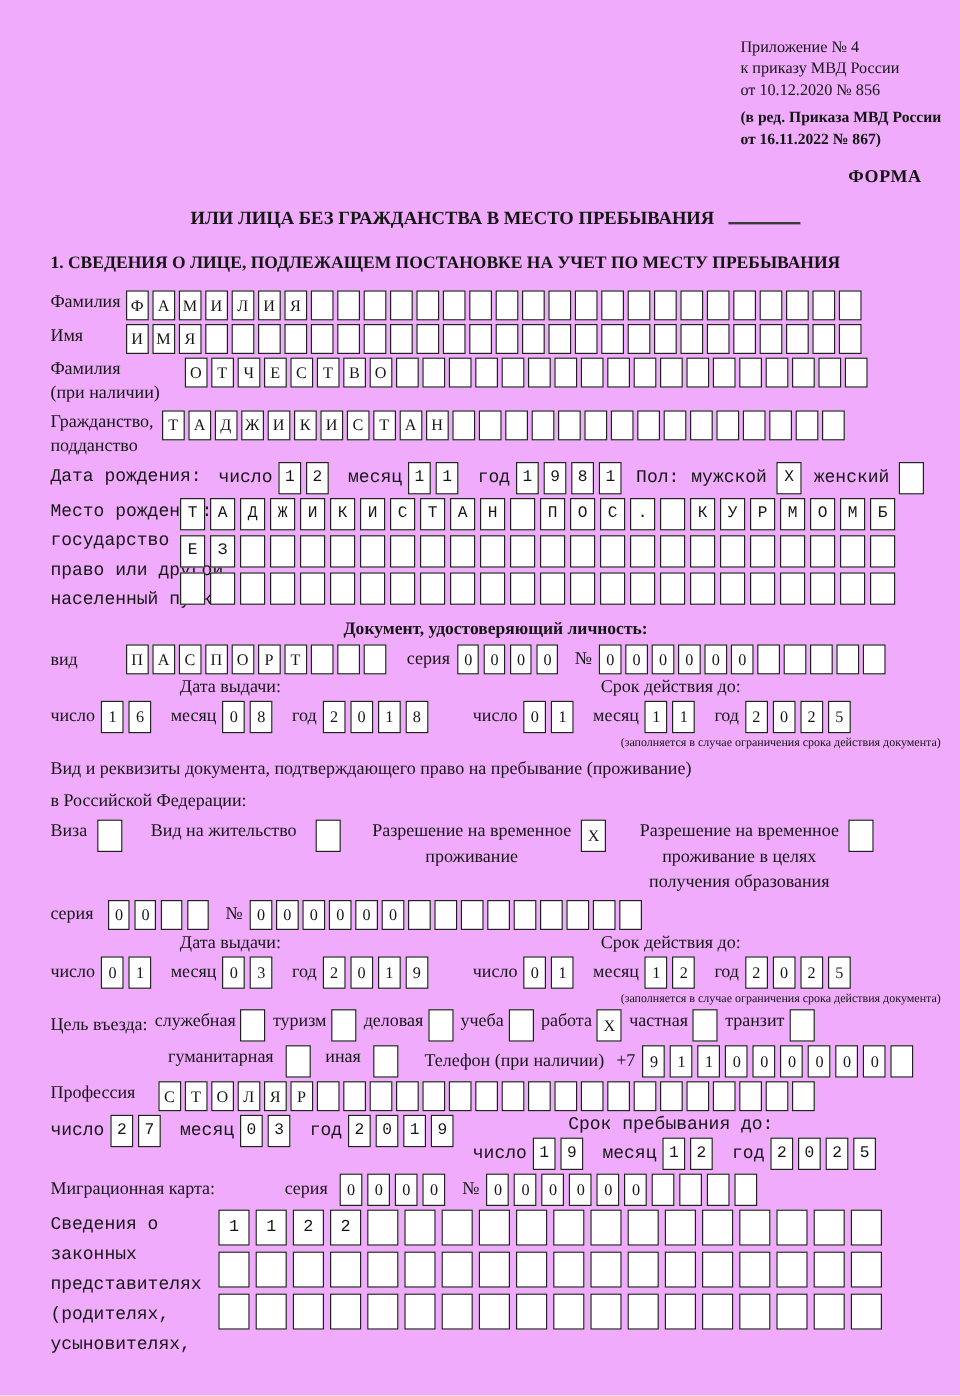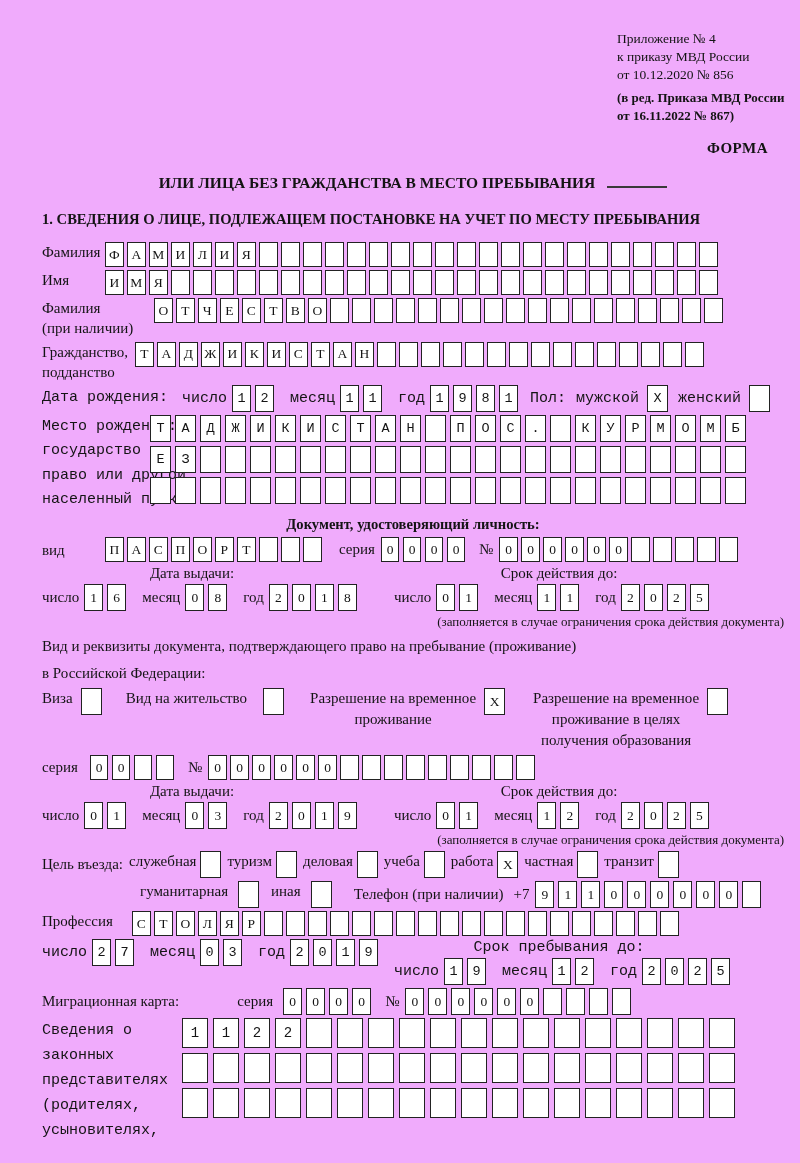--- a/index.html
+++ b/index.html
@@ -47,21 +47,21 @@
   
   .datecols{display:flex;margin-bottom:3px;}
   .dcol{flex:0 0 auto;}
   .dcol.left{width:352px;}
   .dcol.right{flex:1 1 auto;}
   .dhead{text-align:center;width:300px;margin-bottom:2px;}
   .dcol.right .dhead{width:330px;}
   .dgroup{display:flex;align-items:center;white-space:nowrap;}
   .wrd{margin-right:5px;}
   .wrd.mid{margin-left:12px;}
-  .dnote{font-size:13px;white-space:nowrap;width:max-content;margin-left:auto;margin-top:3px;}
+  .dnote{font-size:10px;white-space:nowrap;width:max-content;margin-left:auto;margin-top:3px;}
   
   .optrow{display:flex;align-items:flex-start;margin:2px 0 4px 0;}
   .opt{display:flex;align-items:flex-start;margin-right:14px;}
   .opt .olabel{margin-right:8px;line-height:1.4;}
   .opt .olines{text-align:center;line-height:1.4;margin-right:8px;}
   .sexgrp{display:flex;align-items:center;margin-left:8px;}
   .sexgrp .t{margin:0 8px 0 10px;}
   .purpose .opt{margin-right:6px;}
   .purpose .opt .olabel{margin-right:4px;}
   .indent{padding-left:98px;}

